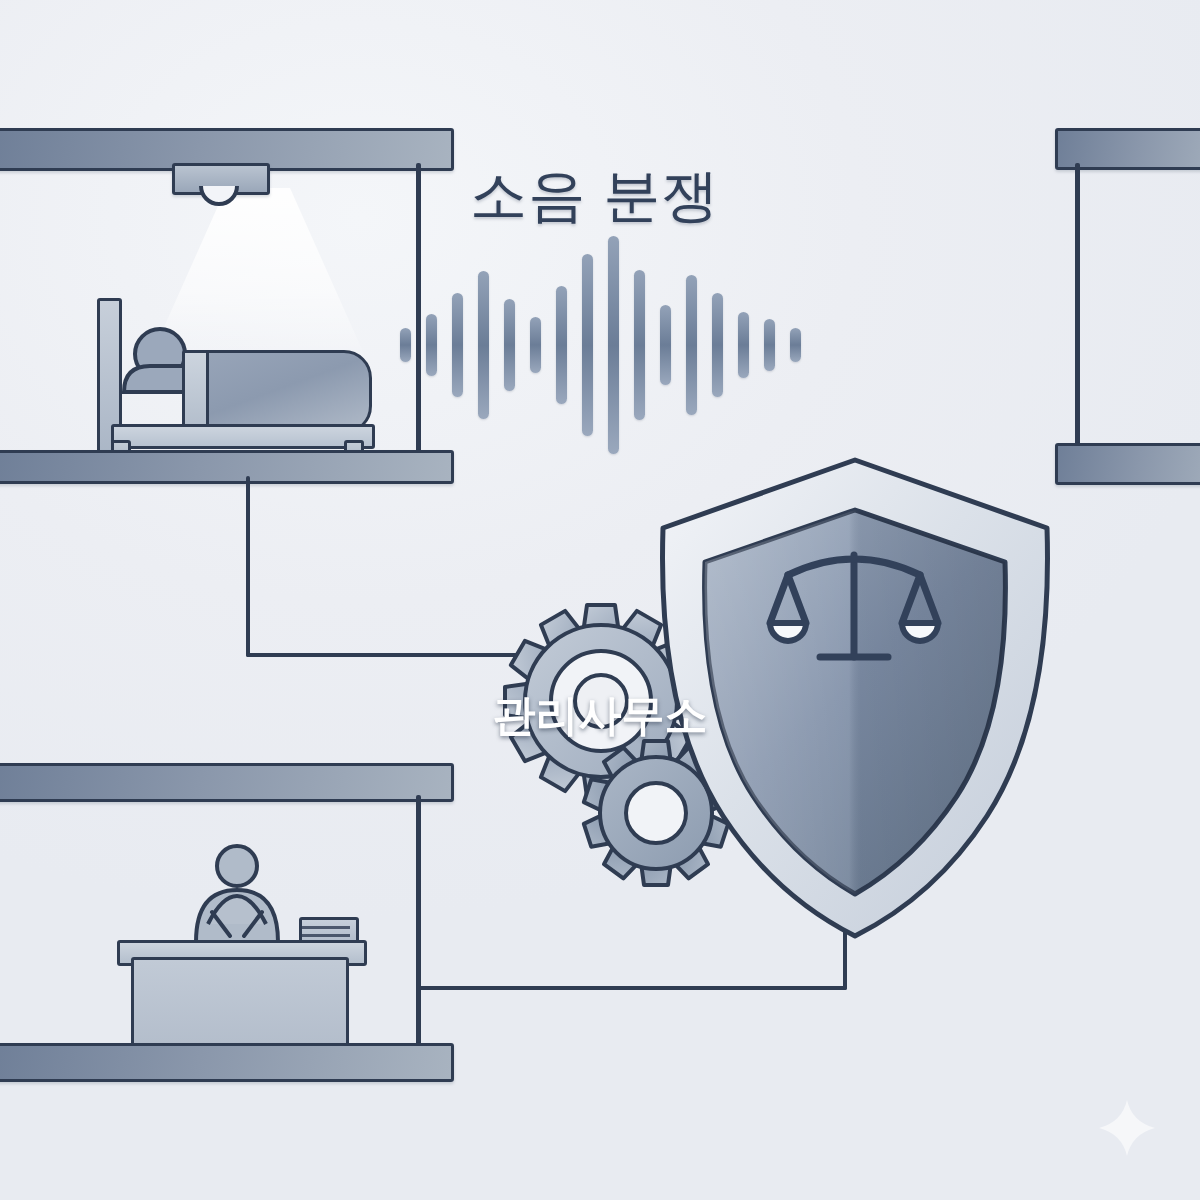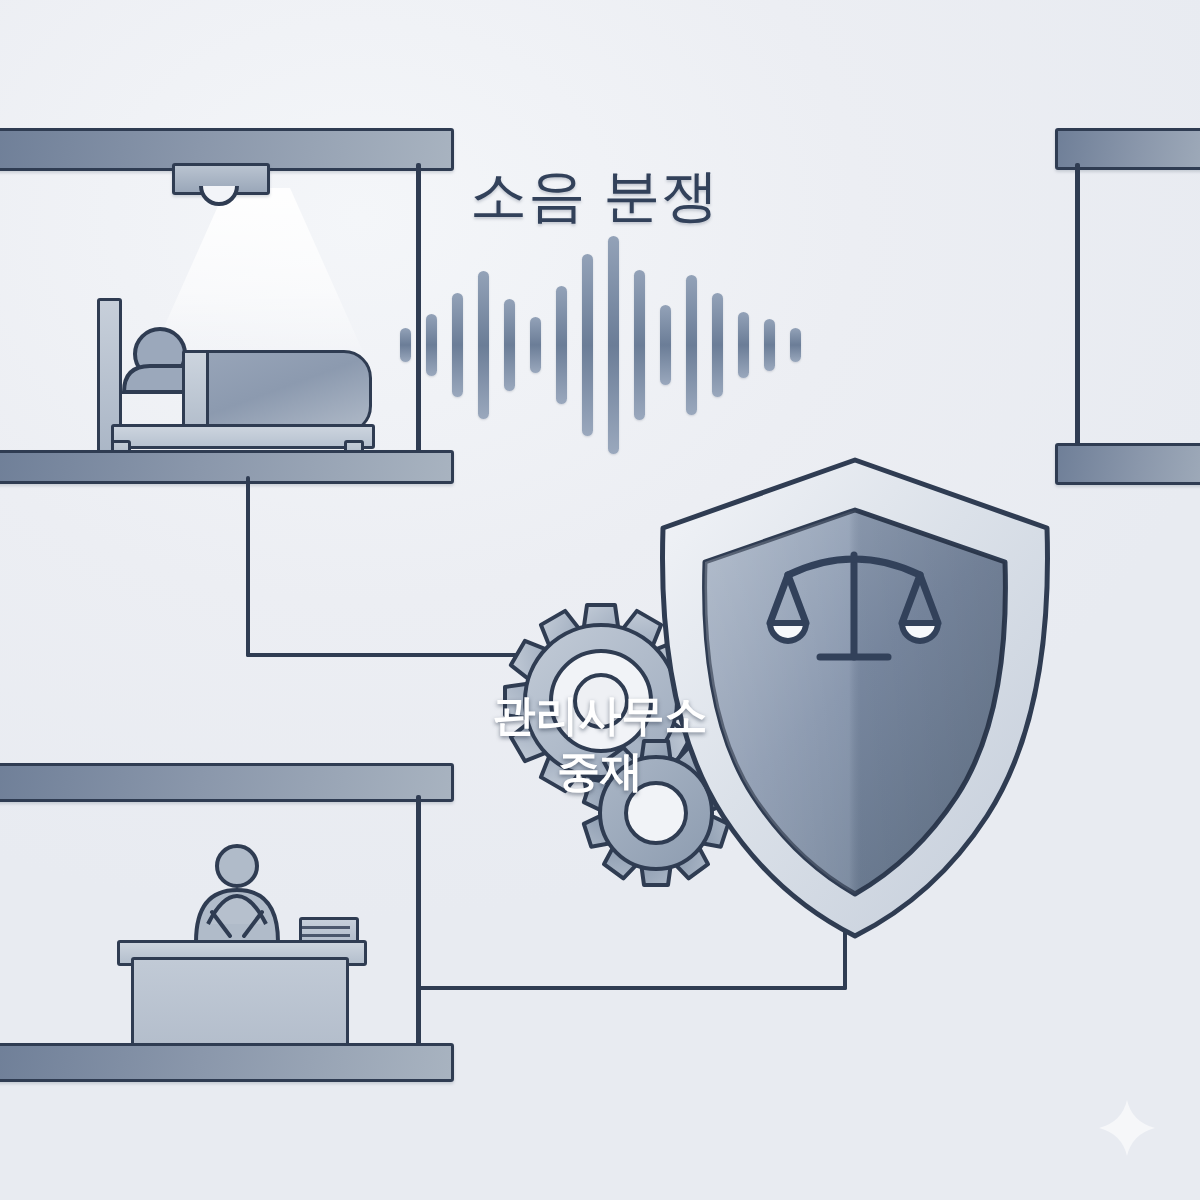--- a/index.html
+++ b/index.html
@@ -222,21 +222,20 @@
       <path d="M24 30 q33 -16 66 -16 q33 0 66 16"></path>
       <path d="M24 30 L6 78 M24 30 L42 78"></path>
       <path d="M156 30 L138 78 M156 30 L174 78"></path>
       <path d="M56 112 H124"></path>
     </g>
     <path d="M6 78 H42 a18 18 0 0 1 -36 0 Z" fill="#f6f8fb" stroke="#32415a" stroke-width="6" stroke-linejoin="round"></path>
     <path d="M138 78 H174 a18 18 0 0 1 -36 0 Z" fill="#f6f8fb" stroke="#32415a" stroke-width="6" stroke-linejoin="round"></path>
   </svg>
 
   <div class="shield-text" style="top:692px;font-size:43px;">관리사무소</div>
-  <div class="shield-text" style="top:748px;font-size:43px;">중재</div>
 
   <div class="title" style="left:470px;top:158px;font-size:57px;">소음 분쟁</div>
 
   <div id="waveform" style="position:absolute;left:0;top:0;width:1200px;height:1200px;pointer-events:none;">
       <div class="wave-bar" style="left: 399.5px; top: 328px; width: 11px; height: 34px;"></div>
       <div class="wave-bar" style="left: 425.5px; top: 314px; width: 11px; height: 62px;"></div>
       <div class="wave-bar" style="left: 451.5px; top: 293px; width: 11px; height: 104px;"></div>
       <div class="wave-bar" style="left: 477.5px; top: 271px; width: 11px; height: 148px;"></div>
       <div class="wave-bar" style="left: 503.5px; top: 299px; width: 11px; height: 92px;"></div>
       <div class="wave-bar" style="left: 529.5px; top: 317px; width: 11px; height: 56px;"></div>

